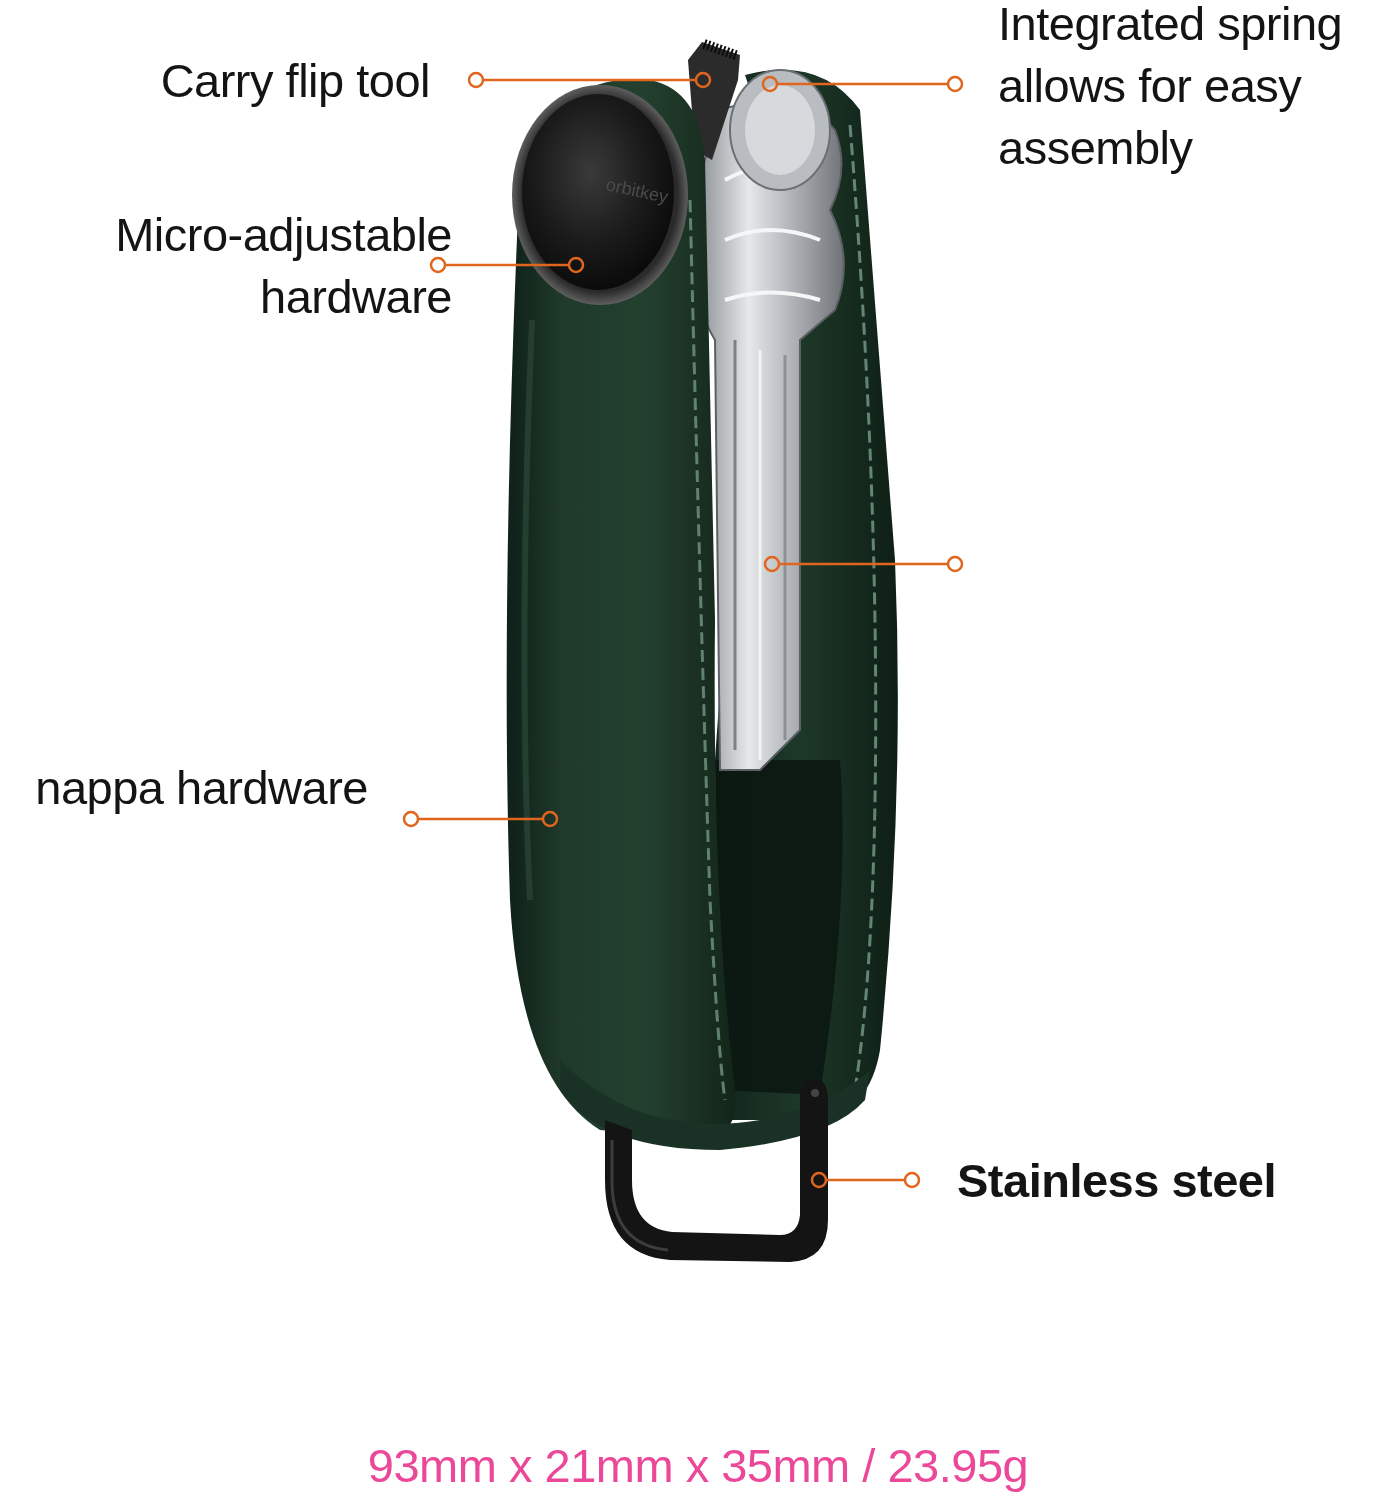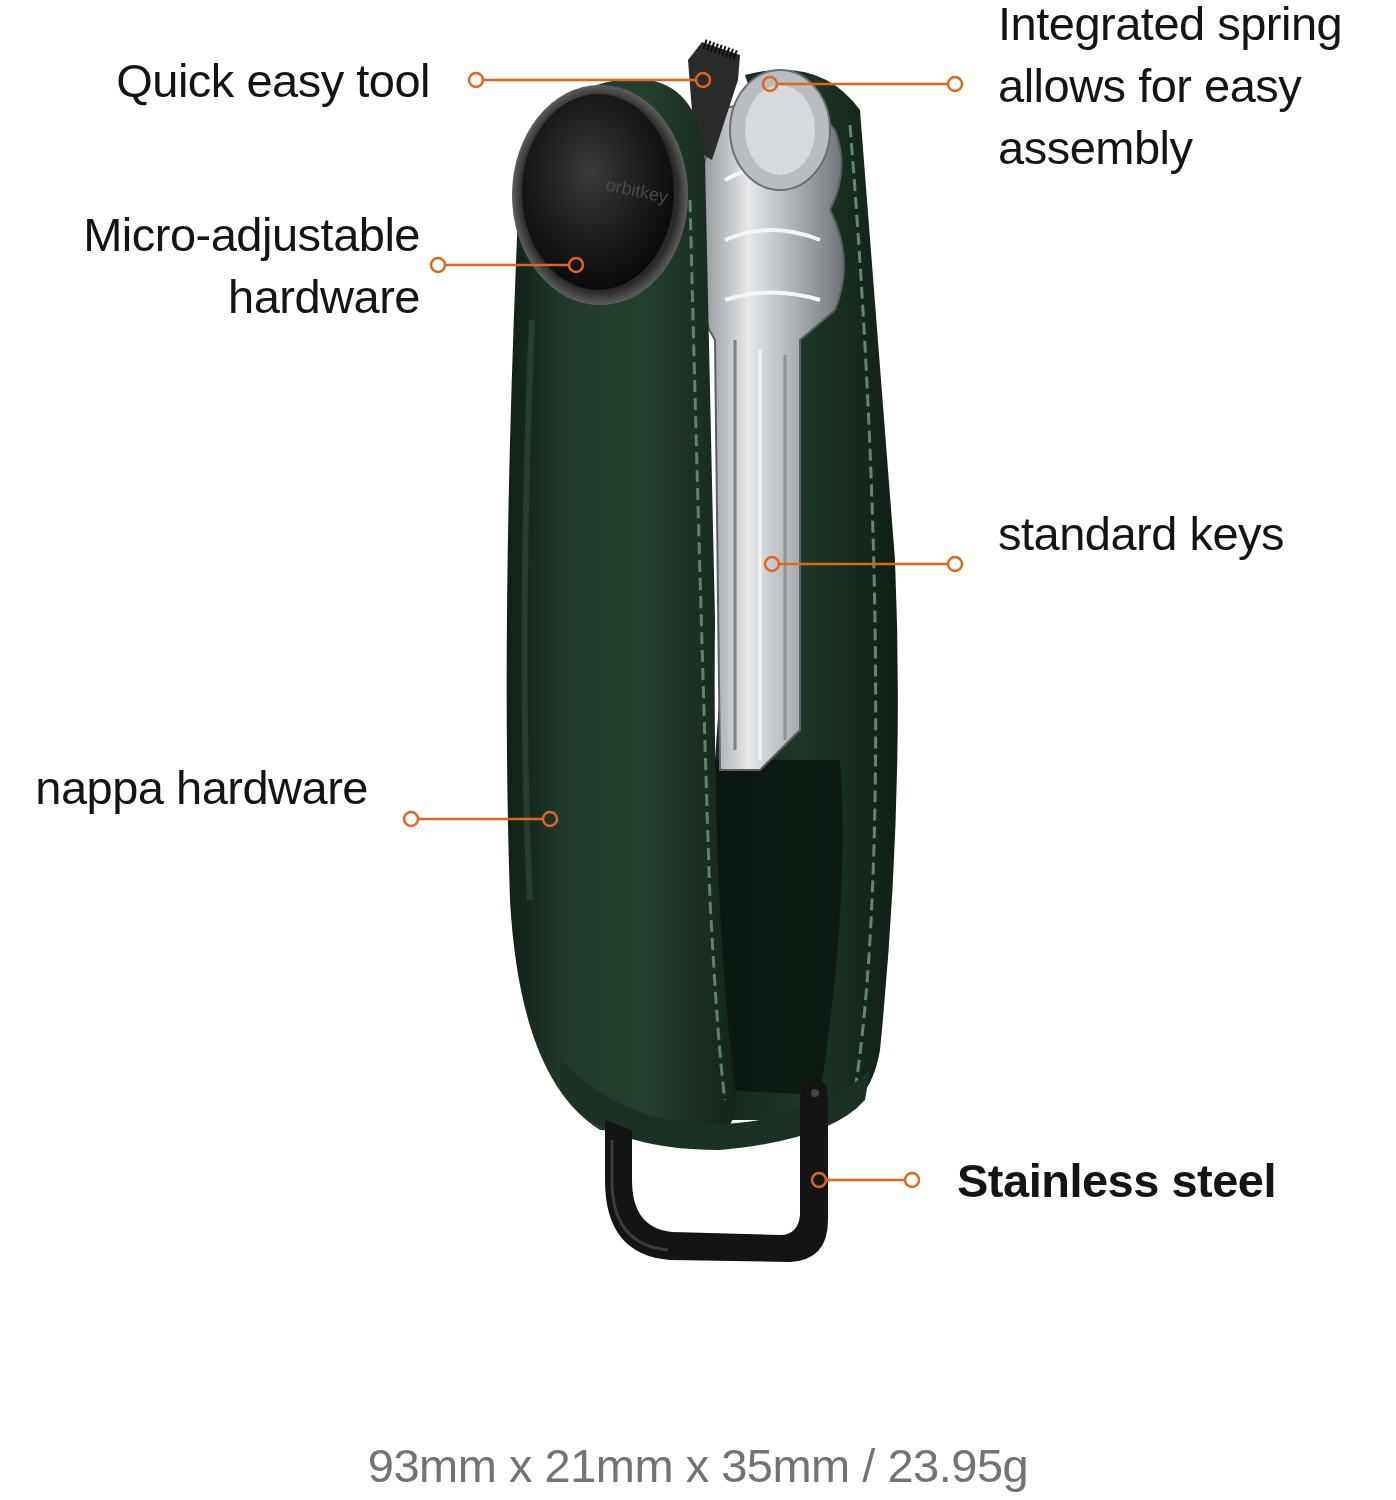--- a/index.html
+++ b/index.html
@@ -10,21 +10,21 @@
   .label {
     position: absolute; font-size: 47px; line-height: 62px; letter-spacing: -0.5px;
     white-space: nowrap; color: #141414;
   }
   .label.right { text-align: right; }
   .label .ln { display: block; }
   #product { position: absolute; left: 0; top: 0; }
   #callouts { position: absolute; left: 0; top: 0; pointer-events: none; }
   .dims {
     position: absolute; left: 0; width: 1396px; top: 1436px; text-align: center;
-    font-size: 47px; line-height: 60px; letter-spacing: -0.5px; color: #737373;
+    font-size: 47px; line-height: 60px; letter-spacing: -0.5px; color: #ec4899;
   }
 </style>
 </head>
 <body>
 
 <svg id="product" width="1396" height="1500" viewBox="0 0 1396 1500" xmlns="http://www.w3.org/2000/svg">
   <defs>
     <linearGradient id="leatherGrad" x1="0" x2="1" y1="0" y2="0">
       <stop offset="0" stop-color="#0f2018"></stop>
       <stop offset="0.25" stop-color="#1f3a2a"></stop>
@@ -127,33 +127,32 @@
     </g>
     <g>
       <line x1="826" y1="1180" x2="905" y2="1180" stroke="#E0661E" stroke-width="2.5"></line>
       <circle cx="819" cy="1180" r="7" fill="none" stroke="#E0661E" stroke-width="2.5"></circle>
       <circle cx="912" cy="1180" r="7" fill="none" stroke="#E0661E" stroke-width="2.5"></circle>
     </g>
   </svg>
 
 <div id="labels">
   <div class="label right" style="right: 966px; top: 50px;">
-    <span class="ln">Quick easy tool</span>
+    <span class="ln">Carry flip tool</span>
   </div>
   <div class="label" style="left: 998px; top: -7px;">
     <span class="ln">Integrated spring</span>
     <span class="ln">allows for easy</span>
     <span class="ln">assembly</span>
   </div>
-  <div class="label right" style="right: 976px; top: 204px;">
+  <div class="label right" style="right: 944px; top: 204px;">
     <span class="ln">Micro-adjustable</span>
     <span class="ln">hardware</span>
   </div>
   <div class="label" style="left: 998px; top: 503px;">
-    <span class="ln">standard keys</span>
   </div>
   <div class="label right" style="right: 1028px; top: 757px;">
     <span class="ln">nappa hardware</span>
   </div>
   <div class="label" style="left: 957px; top: 1150px; font-weight: bold;">
     <span class="ln">Stainless steel</span>
   </div>
 </div>
 
 <div class="dims">93mm x 21mm x 35mm / 23.95g</div>

